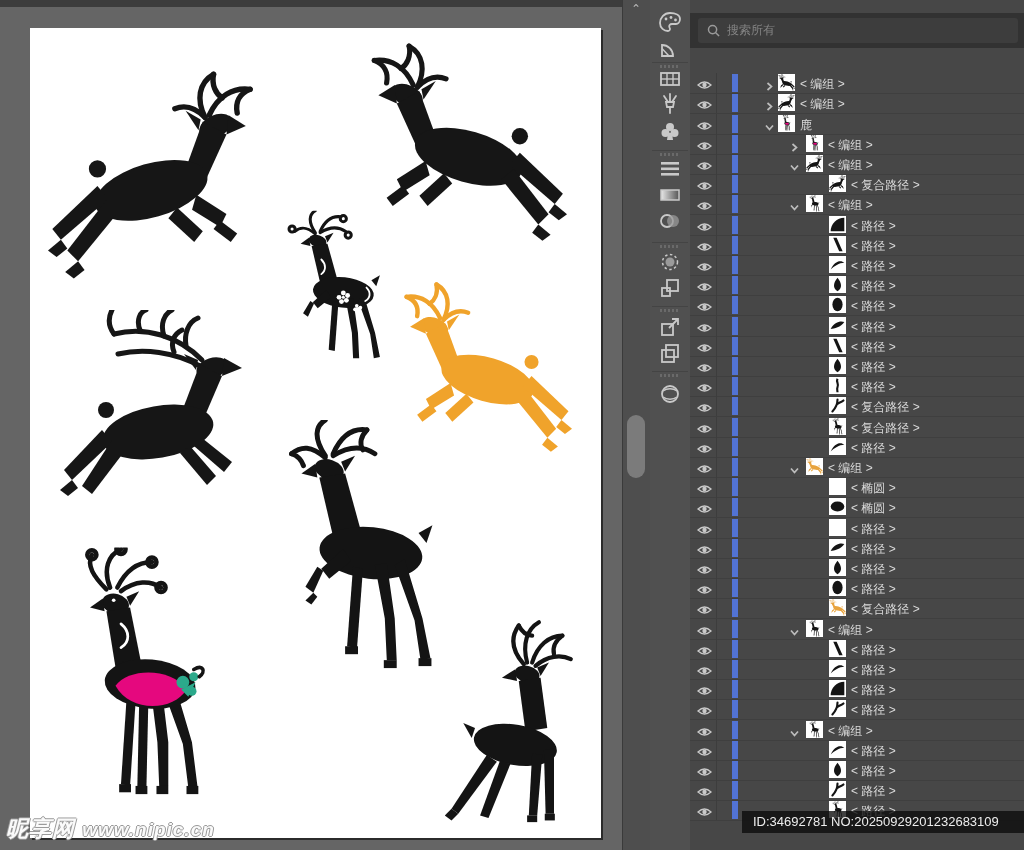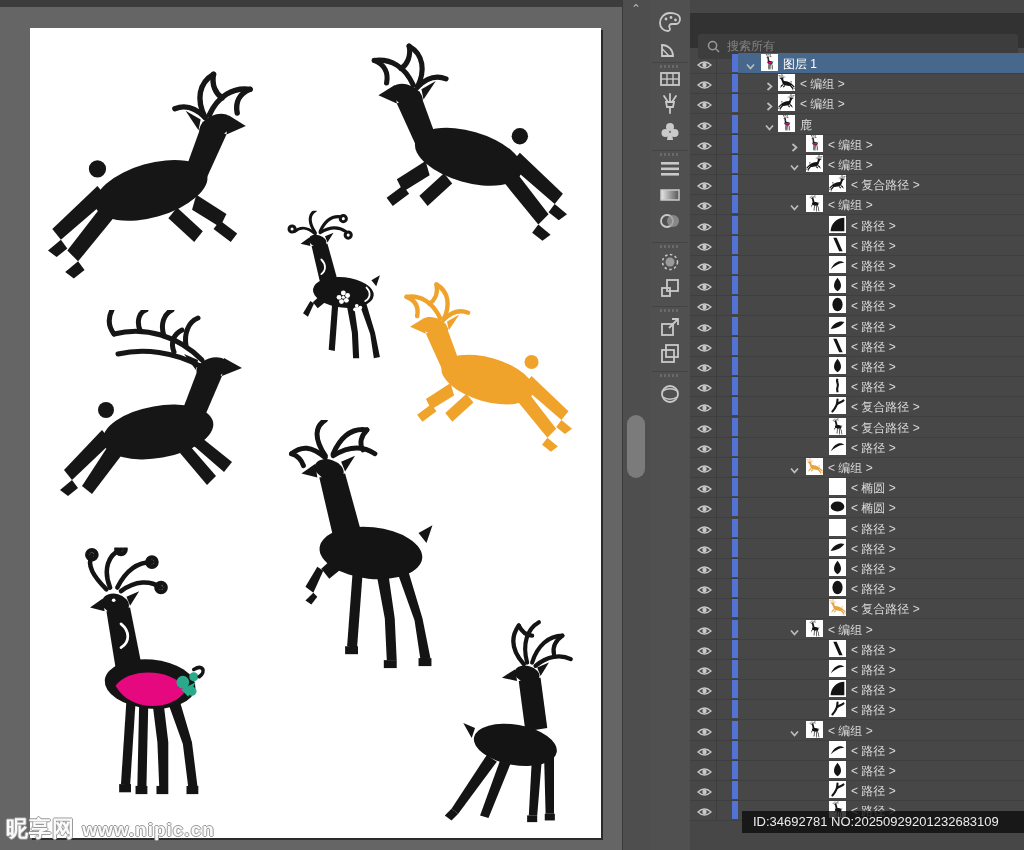--- a/index.html
+++ b/index.html
@@ -10,21 +10,21 @@
 
   
   #canvas-area{left:0;top:0;width:622px;height:850px;background:#656565;}
   #top-strip{left:0;top:0;width:650px;height:7px;background:#3c3c3c;}
   #artboard{left:30px;top:28px;width:571px;height:810px;background:#ffffff;
             box-shadow:2px 2px 0 #2b2b2b;overflow:hidden;}
   .deer{position:absolute;}
   .deer svg{width:100%;height:100%;overflow:visible;}
 
   
-  #watermark{left:6px;top:814px;font-size:22px;font-weight:bold;
+  #watermark{left:6px;top:814px;font-size:22px;font-weight:bold;font-style:italic;
              color:rgba(255,255,255,.95);letter-spacing:1px;white-space:nowrap;
              text-shadow:1px 0 #9a9a9a,-1px 0 #9a9a9a,0 1px #9a9a9a,0 -1px #9a9a9a;}
   #watermark .url{font-size:19px;}
 
   
   #scroll-col{left:622px;top:0;width:28px;height:850px;background:#4e4e4e;
               border-left:1px solid #3a3a3a;border-right:1px solid #3a3a3a;}
   #scroll-up{left:627px;top:2px;width:18px;height:14px;color:#b5b5b5;font-size:12px;
              text-align:center;line-height:14px;}
   #scroll-thumb{left:627px;top:415px;width:18px;height:63px;background:#7b7b7b;border-radius:9px;}
@@ -37,21 +37,21 @@
   .dock-grip{position:absolute;left:10px;width:20px;height:3px;
      background:repeating-linear-gradient(90deg,#6a6a6a 0 2px,transparent 2px 4px);}
 
   
   #panel{left:690px;top:0;width:334px;height:850px;background:#474747;}
   #panel-header{position:absolute;left:0;top:0;width:334px;height:13px;background:#323232;overflow:hidden;}
   .tab{position:absolute;top:-6px;height:19px;padding:0 14px;font-size:12px;line-height:19px;color:#cfcfcf;}
   .tab.active{background:#474747;color:#ffffff;}
   #search-area{position:absolute;left:0;top:13px;width:334px;height:35px;background:#323232;}
   #search-box{position:absolute;left:8px;top:5px;width:320px;height:25px;background:#3d3d3d;
-              border-radius:3px;display:flex;align-items:center;margin-top:16px;}
+              border-radius:3px;display:flex;align-items:center;}
   #search-box svg{margin:0 7px 0 9px;}
   #search-box .ph{color:#848484;font-size:12px;}
 
   #rows{position:absolute;left:0;top:48px;width:334px;height:802px;overflow:hidden;}
   .row{position:absolute;left:0;width:334px;height:20px;border-bottom:1px solid #3f3f3f;}
   .row .hl{position:absolute;left:48px;top:0;right:0;height:20px;background:#47688c;}
   .eye{position:absolute;left:7px;top:4px;width:15px;height:12px;color:#c9c9c9;}
   .eye svg{width:15px;height:12px;}
   .vline{position:absolute;left:26px;top:0;width:0;height:20px;border-left:1px solid #3d3d3d;}
   .cbar{position:absolute;left:42px;top:1px;width:6px;height:18px;background:#5273d4;}
@@ -404,38 +404,20 @@
   <div id="search-area">
     <div id="search-box">
       <svg width="13" height="13" viewBox="0 0 14 14">
         <circle cx="6" cy="6" r="4.4" fill="none" stroke="#9a9a9a" stroke-width="1.6"></circle>
         <line x1="9.4" y1="9.4" x2="13" y2="13" stroke="#9a9a9a" stroke-width="1.6"></line>
       </svg>
       <span class="ph">搜索所有</span>
     </div>
   </div>
   <div id="rows">
-      <div class="row sel" style="top: 5px;">
-        <div class="hl" style="background: rgb(71, 104, 140);"></div>
-        <div class="eye"><svg viewBox="0 0 15 12">
-            <path d="M1 6 Q7.5 0 14 6 Q7.5 12 1 6 Z" fill="none" stroke="currentColor" stroke-width="1.3"></path>
-            <circle cx="7.5" cy="6" r="2.2" fill="currentColor"></circle>
-          </svg></div>
-        <div class="vline"></div>
-        <div class="cbar" style="background: rgb(82, 115, 212);"></div>
-        <div class="chev" style="left: 55px;"><svg viewBox="0 0 11 11">
-            <path d="M2 3.5 L5.5 7.5 L9 3.5" fill="none" stroke="currentColor" stroke-width="1.7"></path>
-          </svg></div>
-        <div class="thumb" style="left: 71px;">
-          <svg viewBox="0 0 200 300" style="color: rgb(20, 20, 20);">
-            <use href="#sym-fancy"></use>
-          </svg>
-        </div>
-        <div class="rlabel" style="left: 93px;">图层 1</div>
-      </div>
       <div class="row" style="top: 25px;">
         <div class="eye"><svg viewBox="0 0 15 12">
             <path d="M1 6 Q7.5 0 14 6 Q7.5 12 1 6 Z" fill="none" stroke="currentColor" stroke-width="1.3"></path>
             <circle cx="7.5" cy="6" r="2.2" fill="currentColor"></circle>
           </svg></div>
         <div class="vline"></div>
         <div class="cbar" style="background: rgb(82, 115, 212);"></div>
         <div class="chev" style="left: 74px;"><svg viewBox="0 0 11 11">
             <path d="M3.5 2 L7.5 5.5 L3.5 9" fill="none" stroke="currentColor" stroke-width="1.7"></path>
           </svg></div>

